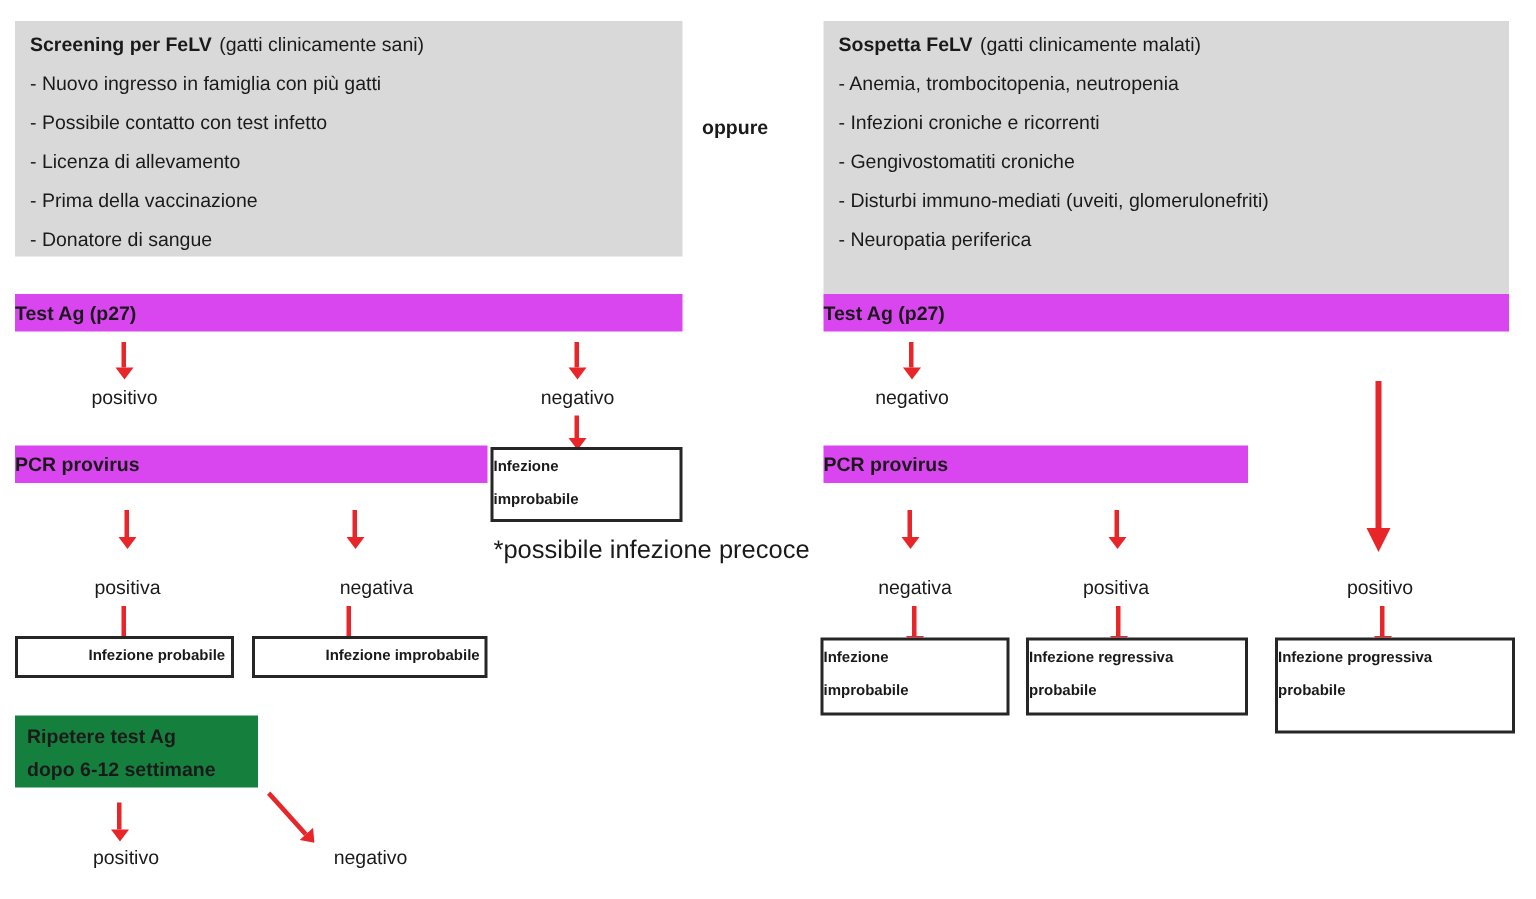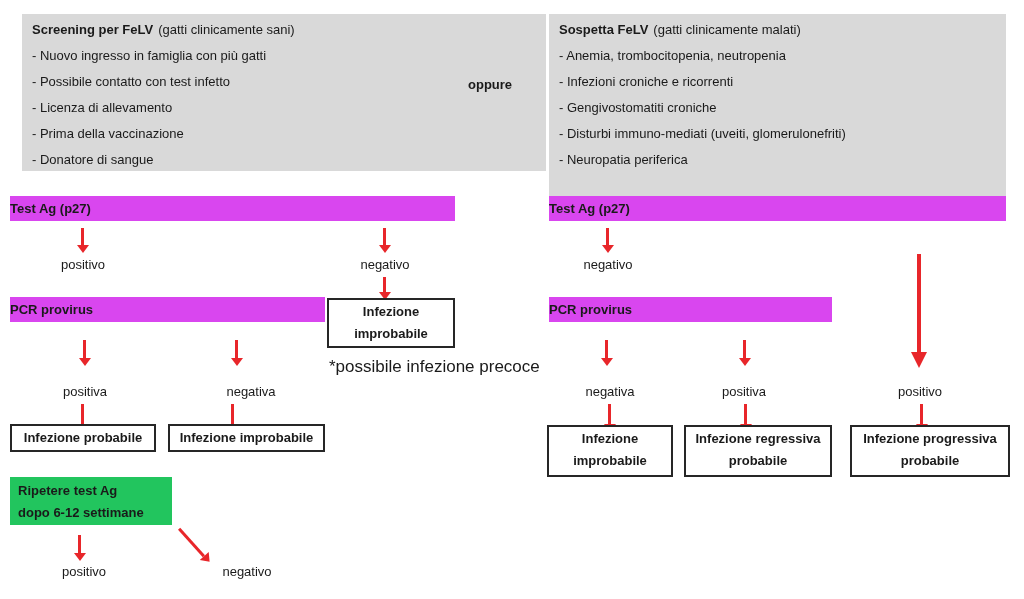--- a/index.html
+++ b/index.html
@@ -9,29 +9,29 @@
   }
   .graybox{position:absolute;background:#d9d9d9;font-size:13px;padding:3px 0 0 10px;box-sizing:border-box;}
   .gline{line-height:26px;white-space:nowrap;}
   .b{font-weight:bold;}
   .sub{margin-left:5px;}
   .pinkbar{
     position:absolute;background:#d946ef;height:25px;line-height:25px;
     font-weight:bold;font-size:13px;box-sizing:border-box;
   }
   .pinkbox{
-    position:absolute;background:#22c55e;font-weight:bold;font-size:13px;
+    position:absolute;background:#15803d;font-weight:bold;font-size:13px;
     padding:3px 0 0 8px;line-height:22px;box-sizing:border-box;white-space:nowrap;
   }
   .whitebox{
     position:absolute;background:#ffffff;border:2px solid #262626;box-sizing:border-box;
-    font-weight:bold;font-size:13px;text-align:center;
+    font-weight:bold;font-size:10px;text-align:left;
   }
   .onedouble{line-height:22px;padding-top:1px;}
-  .oneline{line-height:24px;}
+  .oneline{line-height:24px;padding-left:47px;}
   .lbl{position:absolute;font-size:13px;text-align:center;width:66px;white-space:nowrap;}
   .oppure{position:absolute;font-weight:bold;font-size:13px;}
   .note{position:absolute;font-size:17px;white-space:nowrap;}
   .arr{position:absolute;width:3px;background:#e8262a;}
   .arr::after{
     content:"";position:absolute;bottom:-8px;left:50%;transform:translateX(-50%);
     width:0;height:0;border-left:6px solid transparent;border-right:6px solid transparent;
     border-top:8px solid #e8262a;
   }
   .arr.big{width:4px;}
@@ -39,21 +39,21 @@
     bottom:-16px;border-left:8px solid transparent;border-right:8px solid transparent;
     border-top:16px solid #e8262a;
   }
   .arr.diag{transform:rotate(-42deg);}
 </style>
 </head>
 <body>
 
 <div class="canvas">
 
-  <div class="graybox" style="left:22px;top:14px;width:524px;height:157px">
+  <div class="graybox" style="left:10px;top:14px;width:445px;height:157px">
     <div class="gline"><span class="b">Screening per FeLV</span><span class="sub">(gatti clinicamente sani)</span></div>
     <div class="gline">- Nuovo ingresso in famiglia con più gatti</div>
     <div class="gline">- Possibile contatto con test infetto</div>
     <div class="gline">- Licenza di allevamento</div>
     <div class="gline">- Prima della vaccinazione</div>
     <div class="gline">- Donatore di sangue</div>
   </div>
 
   <div class="oppure" style="left:468px;top:77px;width:64px">oppure</div>
 
@@ -110,21 +110,21 @@
   <div class="whitebox oneline" style="left:168px;top:424px;width:157px;height:28px">Infezione improbabile</div>
 
   <div class="whitebox onedouble" style="left:547px;top:425px;width:126px;height:52px">
     <div>Infezione</div>
     <div>improbabile</div>
   </div>
   <div class="whitebox onedouble" style="left:684px;top:425px;width:148px;height:52px">
     <div>Infezione regressiva</div>
     <div>probabile</div>
   </div>
-  <div class="whitebox onedouble" style="left:850px;top:425px;width:160px;height:52px">
+  <div class="whitebox onedouble" style="left:850px;top:425px;width:160px;height:64px">
     <div>Infezione progressiva</div>
     <div>probabile</div>
   </div>
 
   <div class="pinkbox" style="left:10px;top:477px;width:162px;height:48px">
     <div>Ripetere test Ag</div>
     <div>dopo 6-12 settimane</div>
   </div>
 
   <div class="arr" style="left:78px;top:535px;height:18px"></div>

